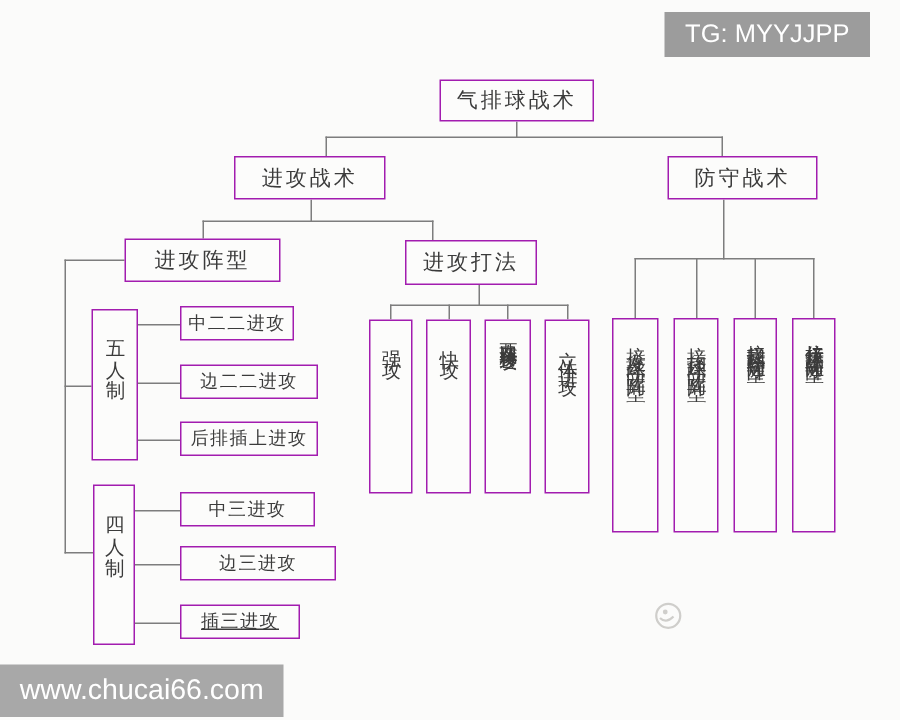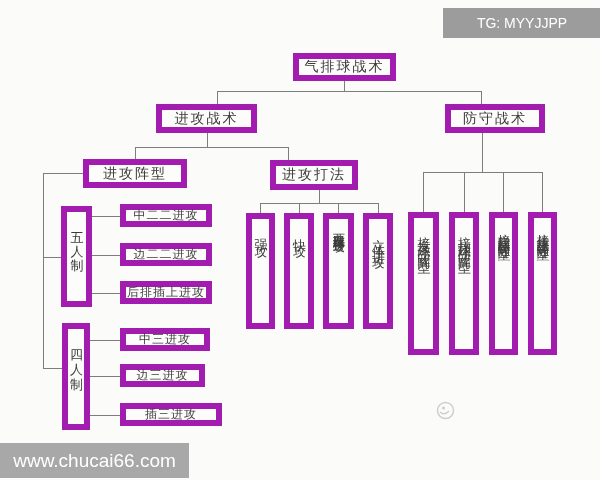--- a/index.html
+++ b/index.html
@@ -3,37 +3,37 @@
 <meta charset="utf-8">
 <style>
   html,body{margin:0;padding:0;}
   #canvas{
     position:relative;width:600px;height:480px;
     background:#fbfbfa;overflow:hidden;
     font-family:"Liberation Serif","DejaVu Serif",serif;
   }
   .node{
     position:absolute;box-sizing:border-box;
-    border:6px solid #a21caf;background:#fcfcfb;color:#3b3b3b;
+    border:1px solid #a21caf;background:#fcfcfb;color:#3b3b3b;
     display:flex;align-items:center;justify-content:center;
   }
   .hnode{font-size:14px;letter-spacing:2px;white-space:nowrap;}
   .item{font-size:12px;letter-spacing:1px;white-space:nowrap;}
   .vnode{
     writing-mode:vertical-rl;text-orientation:upright;
     display:flex;align-items:center;justify-content:flex-start;
     font-size:13px;
   }
   .line{position:absolute;background:#7d7d7d;}
   .badge{
     position:absolute;display:flex;align-items:center;justify-content:center;
     color:#ffffff;font-family:"Liberation Sans","DejaVu Sans",sans-serif;
     white-space:nowrap;
   }
-  #tg-badge{left:443px;top:8px;width:158px;height:30px;background:#9c9c9c;font-size:14px;}
+  #tg-badge{left:443px;top:8px;width:137px;height:30px;background:#9c9c9c;font-size:17px;}
   #site-badge{left:0;top:443px;width:189px;height:35px;background:#a8a8a8;font-size:19px;}
   #watermark{
     position:absolute;left:436px;top:401px;display:flex;align-items:center;gap:5px;
     color:#c7c6c3;font-size:13px;letter-spacing:1px;
   }
 </style>
 </head>
 <body>
 
 <div id="canvas">
@@ -78,27 +78,27 @@
 
   <div class="node hnode" style="left:156px;top:104px;width:101px;height:29px;">进攻战术</div>
   <div class="node hnode" style="left:445px;top:104px;width:100px;height:29px;">防守战术</div>
 
   <div class="node hnode" style="left:83px;top:159px;width:104px;height:29px;">进攻阵型</div>
   <div class="node hnode" style="left:270px;top:160px;width:88px;height:30px;">进攻打法</div>
 
   <div class="node vnode" style="left:61px;top:206px;width:31px;height:101px;padding-top:10px;letter-spacing:13px;">五人制</div>
   <div class="node vnode" style="left:62px;top:323px;width:28px;height:107px;padding-top:10px;letter-spacing:14px;">四人制</div>
 
-  <div class="node item" style="left:120px;top:204px;width:92px;height:23px;">中二二进攻</div>
+  <div class="node item" style="left:120px;top:204px;width:76px;height:23px;">中二二进攻</div>
   <div class="node item" style="left:120px;top:243px;width:92px;height:23px;">边二二进攻</div>
   <div class="node item" style="left:120px;top:328px;width:90px;height:23px;">中三进攻</div>
 
   <div class="node item" style="left:120px;top:281px;width:92px;height:23px;">后排插上进攻</div>
-  <div class="node item" style="left:120px;top:364px;width:85px;height:23px;">边三进攻</div>
-  <div class="node item" style="left:120px;top:403px;width:102px;height:23px;">插三进攻</div>
+  <div class="node item" style="left:120px;top:364px;width:104px;height:23px;">边三进攻</div>
+  <div class="node item" style="left:120px;top:403px;width:80px;height:23px;text-decoration:underline;">插三进攻</div>
 
   <div class="node vnode" style="left:246px;top:213px;width:29px;height:116px;padding-top:9px;letter-spacing:7px;">强攻</div>
   <div class="node vnode" style="left:284px;top:213px;width:30px;height:116px;padding-top:9px;letter-spacing:7px;">快攻</div>
   <div class="node vnode" style="left:323px;top:213px;width:31px;height:116px;padding-top:5px;letter-spacing:1px;font-size:12px;">两次球及转移进攻</div>
   <div class="node vnode" style="left:363px;top:213px;width:30px;height:116px;padding-top:9px;letter-spacing:6px;">立体进攻</div>
 
   <div class="node vnode" style="left:408px;top:212px;width:31px;height:143px;padding-top:8px;letter-spacing:4px;">接发球防守阵型</div>
   <div class="node vnode" style="left:449px;top:212px;width:30px;height:143px;padding-top:8px;letter-spacing:4px;">接扣球防守阵型</div>
   <div class="node vnode" style="left:489px;top:212px;width:29px;height:143px;padding-top:6px;letter-spacing:2px;font-size:12.5px;">接拦回球防守阵型</div>
   <div class="node vnode" style="left:528px;top:212px;width:29px;height:143px;padding-top:6px;letter-spacing:2px;font-size:12.5px;">接传垫球防守阵型</div>

